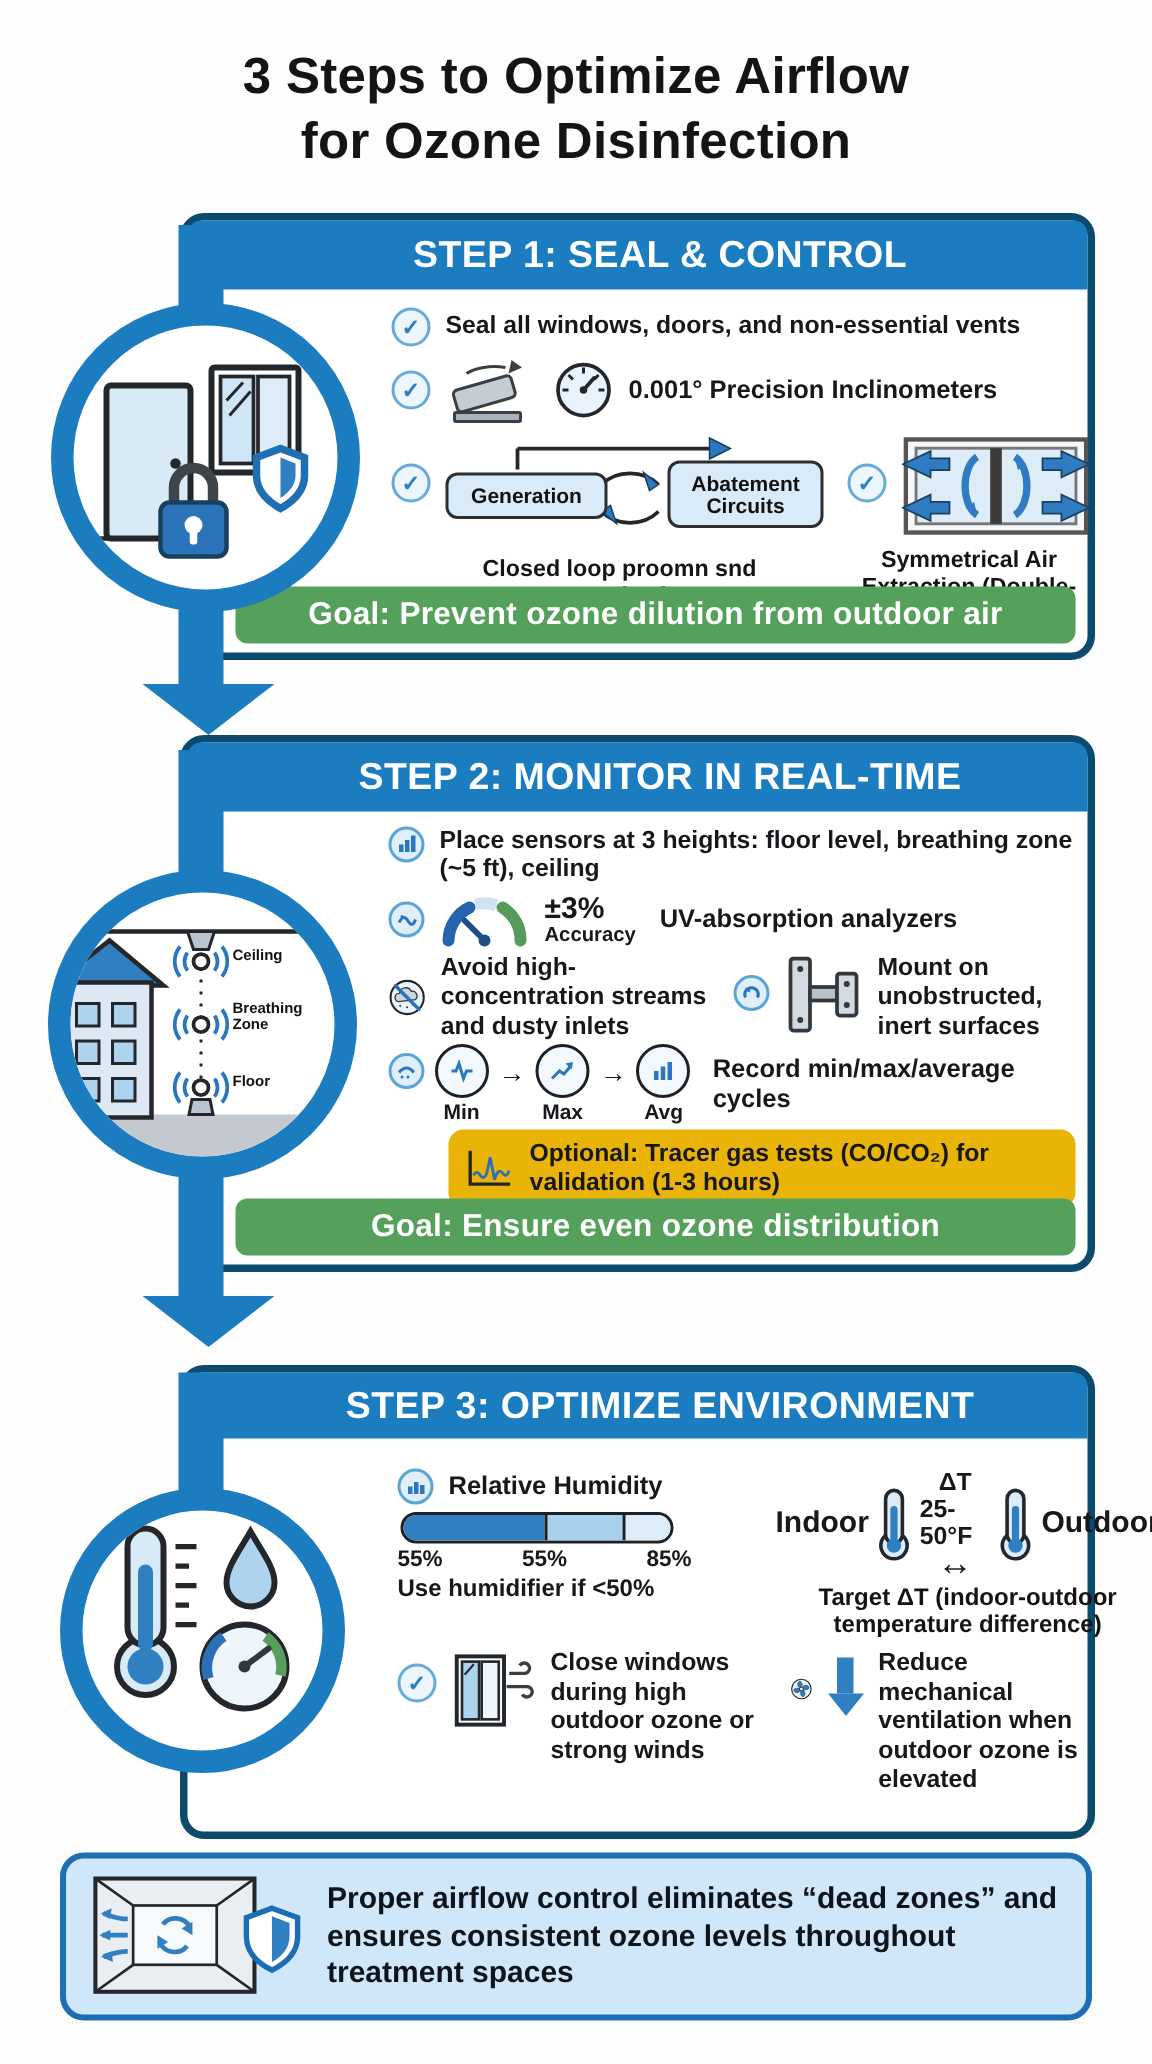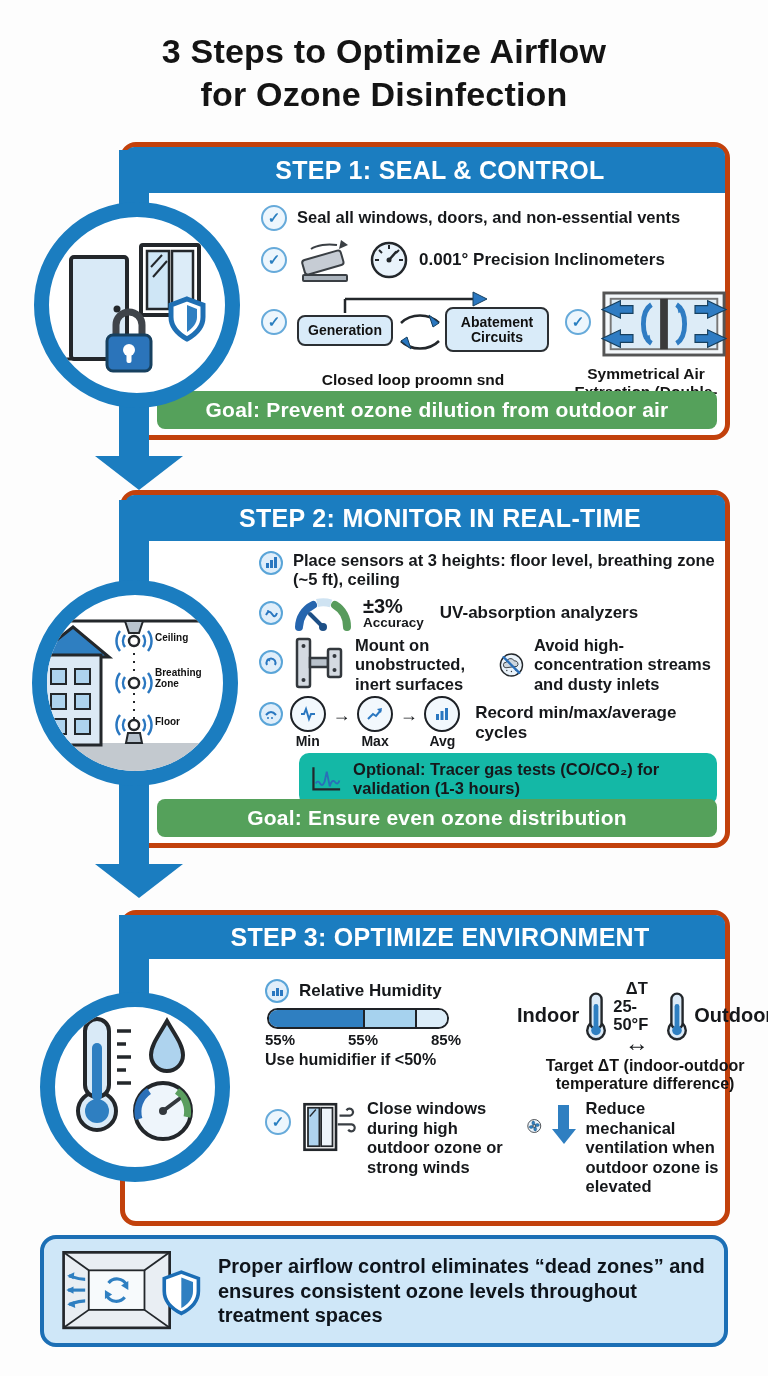--- a/index.html
+++ b/index.html
@@ -11,21 +11,21 @@
            font-size:34px; font-weight:800; color:#141414; line-height:1.25; letter-spacing:.2px; }
 
   
   .strip { position:absolute; left:119px; width:30px; background:#1b7dc0; z-index:4; }
   .arrowhead { position:absolute; left:95px; width:0; height:0; z-index:4;
                border-left:44px solid transparent; border-right:44px solid transparent;
                border-top:34px solid #1b7dc0; }
 
   
   .panel { position:absolute; left:120px; width:610px; background:#fff;
-           border:5px solid #c2410c; border-radius:16px; z-index:2; }
+           border:5px solid #0c4a6e; border-radius:16px; z-index:2; }
   .phead { height:46px; background:#1b7dc0; color:#fff; display:flex; align-items:center;
            justify-content:center; font-size:25px; font-weight:800; letter-spacing:.3px;
            border-radius:9px 9px 0 0; padding-left:30px; }
   .pbody { position:relative; }
   .p1body { padding:12px 10px 0 136px; }
   .p2body { padding:10px 8px 0 134px; }
   .p3body { padding:8px 6px 0 140px;margin-top:12px; }
 
   .goal { position:absolute; left:32px; right:8px; bottom:6px; height:38px; background:#55a15b;
           border-radius:8px; color:#fff; font-weight:800; font-size:21px;
@@ -44,35 +44,35 @@
   .chk::before { content:"✓"; }
 
   .mini { flex:0 0 24px; width:24px; height:24px; border-radius:50%; border:2px solid #5aa5d8;
           background:#e0eefa; display:flex; align-items:center; justify-content:center; }
 
   
   .loopdiag { position:relative; width:252px; height:76px; }
   .looparr { position:absolute; left:0; top:0; width:100%; height:100%; }
   .lbox { position:absolute; background:#d9ebf9; border:2.5px solid #2b2f33; border-radius:8px;
           padding:6px 4px; font-weight:700; font-size:14px; text-align:center; line-height:1.05; color:#111; }
-  .lbox1 { left:0; top:26px; width:96px; }
+  .lbox1 { left:0; top:26px; width:108px; }
   .lbox2 { right:0; top:18px; width:104px; }
 
   
   .accv { font-size:20px; font-weight:800; line-height:1; }
   .accl { font-size:13.5px; font-weight:700; line-height:1.1; }
   .cycrow { display:flex; align-items:flex-start; gap:5px; margin-bottom:4px; }
   .cyc { display:flex; flex-direction:column; align-items:center; width:42px; }
   .cycc { width:36px; height:36px; border-radius:50%; border:2.5px solid #1d2126; background:#f2f8fd;
           display:flex; align-items:center; justify-content:center; }
   .cycl { font-size:14px; font-weight:700; margin-top:1px; }
   .rarrow { font-size:18px; font-weight:700; margin-top:9px; }
   .rarrow::before { content:"→"; }
   .rectext { margin-left:8px; margin-top:7px; }
-  .optbox { margin:2px 0 0 40px; background:#14b8a6; border-radius:10px; padding:6px 10px;
+  .optbox { margin:2px 0 0 40px; background:#eab308; border-radius:10px; padding:6px 10px;
             display:flex; gap:10px; align-items:center; }
 
   
   .humbar { margin:5px 0 2px 2px; width:182px; height:21px; border:2.5px solid #1e2227; border-radius:12px;
             overflow:hidden; display:flex; }
   .h1 { width:53%; background:#2f7fc1; }
   .h2 { width:29%; background:#a6d2ee; border-left:2.5px solid #1e2227; }
   .h3 { flex:1; background:#dcedf9; border-left:2.5px solid #1e2227; }
   .humlabels { width:196px; display:flex; justify-content:space-between; font-weight:700; font-size:15px; }
   .humcap { font-weight:700; font-size:16px; margin-top:3px; }
@@ -225,48 +225,48 @@
           <line x1="30" y1="33" x2="17" y2="20" stroke="#1d4f86" stroke-width="4" stroke-linecap="round"></line>
           <circle cx="30" cy="33" r="4" fill="#1d4f86"></circle>
         </svg>
         <span>
           <span class="accv" style="display:block;">±3%</span>
           <span class="accl" style="display:block;">Accuracy</span>
         </span>
         <span class="itxt big" style="margin-left:6px;">UV-absorption analyzers</span>
       </div>
       <div class="cols" style="margin-bottom:2px;">
+        <div class="irow" style="flex:1;margin-bottom:0;">
+          <svg width="54" height="54" viewBox="0 0 54 54">
+            <circle cx="27" cy="27" r="24" fill="#eaf3fb" stroke="#23272b" stroke-width="3"></circle>
+            <path d="M15 33 a6 6 0 0 1 1 -12 a9 9 0 0 1 17 -3 a7 7 0 0 1 6 12 z" fill="#cdd6de" stroke="#33383d" stroke-width="2"></path>
+            <circle cx="17" cy="39" r="1.5" fill="#33383d"></circle>
+              <circle cx="27" cy="41" r="1.5" fill="#33383d"></circle>
+              <circle cx="36" cy="38" r="1.5" fill="#33383d"></circle>
+            <line x1="10" y1="10" x2="44" y2="44" stroke="#2a6fb8" stroke-width="5" stroke-linecap="round"></line>
+          </svg>
+          <span class="itxt" style="max-width:225px;">Avoid high-concentration streams and dusty inlets</span>
+        </div>
         <div class="irow top" style="flex:0 0 228px;margin-bottom:0;">
           <span class="mini" style="margin-top:14px;">
             <svg width="14" height="14" viewBox="0 0 14 14">
                 <path d="M3 10 A4.5 4.5 0 1 1 11 10" fill="none" stroke="#2a77c0" stroke-width="2"></path>
                 <path d="M3 4 L6 6" stroke="#2a77c0" stroke-width="1.5"></path>
               </svg>
           </span>
           <svg width="52" height="54" viewBox="0 0 52 54">
             <rect x="4" y="3" width="13" height="48" rx="2" fill="#d4dae1" stroke="#33383d" stroke-width="2.5"></rect>
             <circle cx="10.5" cy="10" r="2" fill="#33383d"></circle>
               <circle cx="10.5" cy="44" r="2" fill="#33383d"></circle>
             <rect x="17" y="22" width="18" height="9" fill="#b9c2cb" stroke="#33383d" stroke-width="2.5"></rect>
             <rect x="35" y="13" width="13" height="28" rx="2" fill="#d4dae1" stroke="#33383d" stroke-width="2.5"></rect>
             <circle cx="41.5" cy="20" r="2" fill="#33383d"></circle>
               <circle cx="41.5" cy="34" r="2" fill="#33383d"></circle>
           </svg>
           <span class="itxt" style="max-width:128px;">Mount on unobstructed, inert surfaces</span>
-        </div>
-        <div class="irow" style="flex:1;margin-bottom:0;">
-          <svg width="54" height="54" viewBox="0 0 54 54">
-            <circle cx="27" cy="27" r="24" fill="#eaf3fb" stroke="#23272b" stroke-width="3"></circle>
-            <path d="M15 33 a6 6 0 0 1 1 -12 a9 9 0 0 1 17 -3 a7 7 0 0 1 6 12 z" fill="#cdd6de" stroke="#33383d" stroke-width="2"></path>
-            <circle cx="17" cy="39" r="1.5" fill="#33383d"></circle>
-              <circle cx="27" cy="41" r="1.5" fill="#33383d"></circle>
-              <circle cx="36" cy="38" r="1.5" fill="#33383d"></circle>
-            <line x1="10" y1="10" x2="44" y2="44" stroke="#2a6fb8" stroke-width="5" stroke-linecap="round"></line>
-          </svg>
-          <span class="itxt" style="max-width:225px;">Avoid high-concentration streams and dusty inlets</span>
         </div>
       </div>
       <div class="cycrow">
         <span class="mini" style="margin-top:6px;">
           <svg width="14" height="14" viewBox="0 0 14 14">
               <path d="M2 8 Q7 2 12 8" fill="none" stroke="#2a77c0" stroke-width="2"></path>
               <circle cx="4" cy="11" r="1" fill="#2a77c0"></circle>
               <circle cx="8" cy="11" r="1" fill="#2a77c0"></circle>
             </svg>
         </span>

